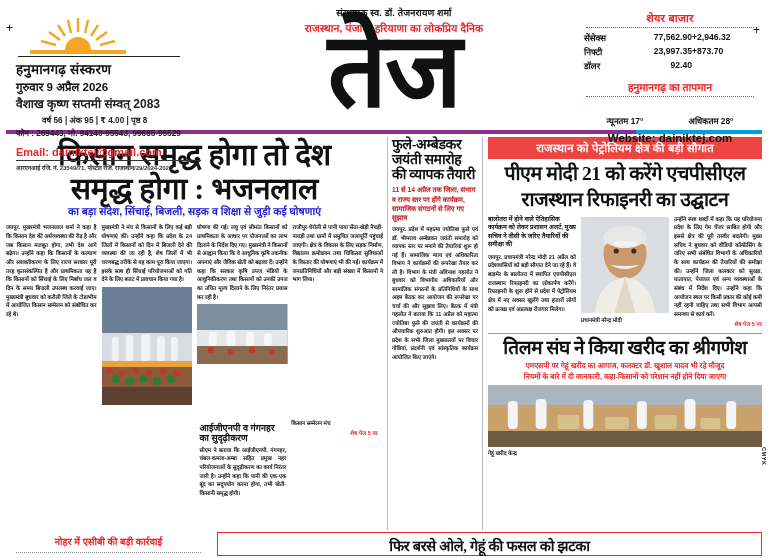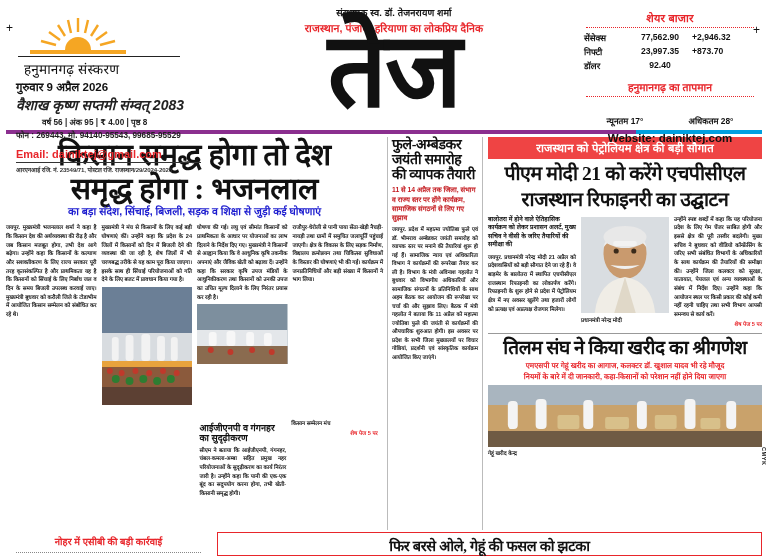--- a/index.html
+++ b/index.html
@@ -12,23 +12,23 @@
   }
   .page { width: 768px; height: 558px; position: relative; padding: 0; }
 
   
   .masthead { display: flex; height: 128px; padding: 6px 8px 0 8px; position: relative; }
 
   .mast-left { width: 200px; padding-left: 8px; position: relative; }
   .sun-logo { width: 96px; height: 38px; margin: 10px 0 2px 14px; position: relative; }
   .sun-logo svg { display:block; }
   .mast-rule { width: 162px; height: 1px; background: #222; margin: 2px 0 3px 2px; }
-  .mast-city { font-size: 13.5px; font-weight: normal; color: #111; letter-spacing: .2px; margin-left: 8px; }
+  .mast-city { font-size: 13.5px; font-weight: bold; color: #111; letter-spacing: .2px; }
   .mast-date { font-size: 11.5px; font-weight: bold; color: #111; margin-top: 1px; }
-  .mast-samvat { font-size: 14px; font-weight: bold; color: #222; margin-top: 1px; font-style: italic; }
+  .mast-samvat { font-size: 12px; font-weight: bold; color: #222; margin-top: 1px; }
   .mast-issue { font-size: 8.2px; font-weight: bold; color: #222; margin-top: 2px; margin-left: 26px; }
   .mast-phone { font-size: 8.2px; font-weight: bold; color: #222; margin-top: 2px; }
   .mast-email { font-size: 11px; font-weight: bold; color: #e8262b; margin-top: 8px; }
   .mast-email-rule { width: 185px; height: 1px; background: #333; margin-top: 2px; }
   .mast-rni { font-size: 6.1px; color: #333; margin-top: 2px; font-weight: bold; letter-spacing: -.1px; }
 
   .mast-center { flex: 1; position: relative; text-align: center; }
   .founder { font-size: 9.4px; font-weight: bold; color: #111; letter-spacing: .1px; }
   .tagline { font-size: 10.6px; font-weight: bold; color: #e8262b; margin-top: 2px; letter-spacing: .1px; }
   .logo-tej {
@@ -36,21 +36,21 @@
     font-size: 104px; font-weight: bold; color: #111;
     line-height: .80; margin-top: -6px; letter-spacing: -2px;
     text-align: center;
   }
 
   .mast-right { width: 180px; padding-top: 4px; text-align: center; }
   .box-title { font-size: 11px; font-weight: bold; color: #e8262b; letter-spacing: .2px; }
   .dotted-rule { border-top: 1px dotted #e8262b; margin: 2px 6px 3px 6px; }
   .mkt-row { display: flex; font-size: 8.6px; font-weight: bold; color: #111; padding: 1px 4px; }
   .mkt-name { width: 44px; text-align: left; }
-  .mkt-val { width: 64px; text-align: center; }
+  .mkt-val { width: 64px; text-align: right; }
   .mkt-chg { flex: 1; text-align: left; }
   .temp-title { font-size: 10.5px; font-weight: bold; color: #e8262b; margin-top: 7px; }
   .temp-row { display: flex; justify-content: space-around; font-size: 8.4px; font-weight: bold; color: #111; margin-top: 18px; padding: 0 4px; }
   .website { font-size: 11.5px; font-weight: bold; color: #111; margin-top: 6px; }
 
   .crop-mark { position: absolute; color: #111; font-size: 12px; line-height: 1; }
 
   
   .colorbar { display: flex; height: 4px; margin: 2px 6px 0 6px; }
   .colorbar i { flex: 1; display: block; }

